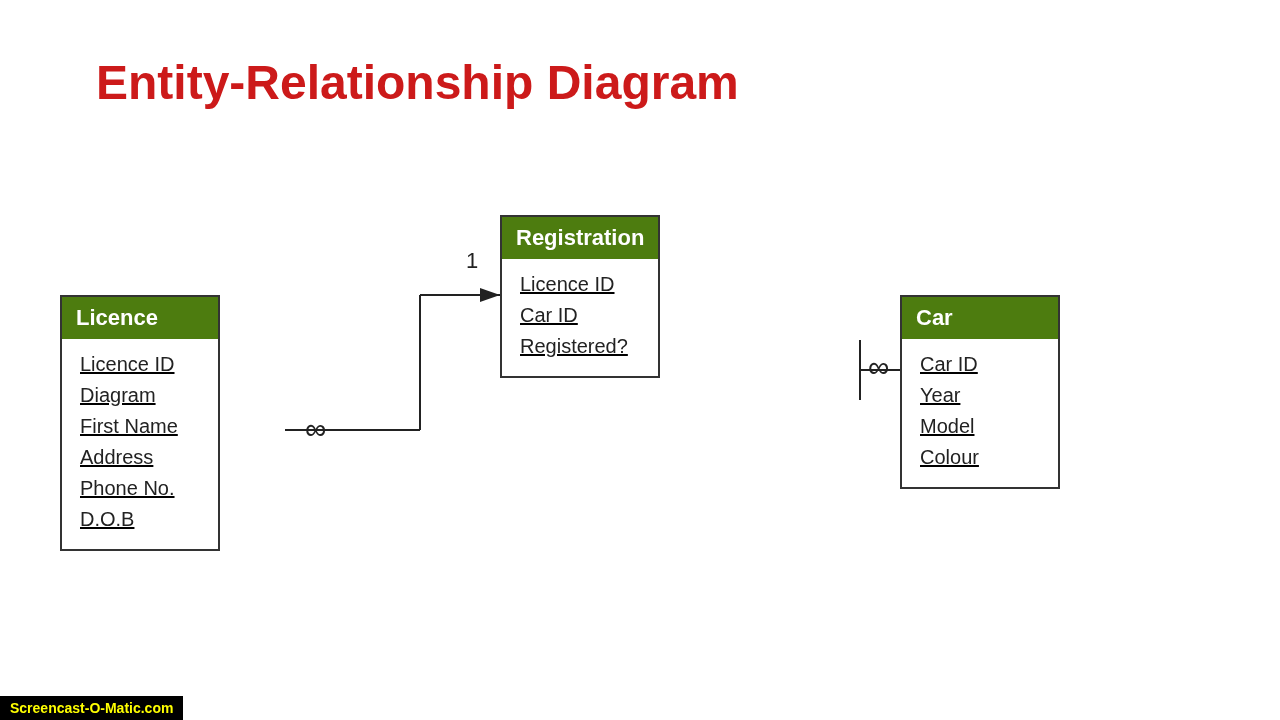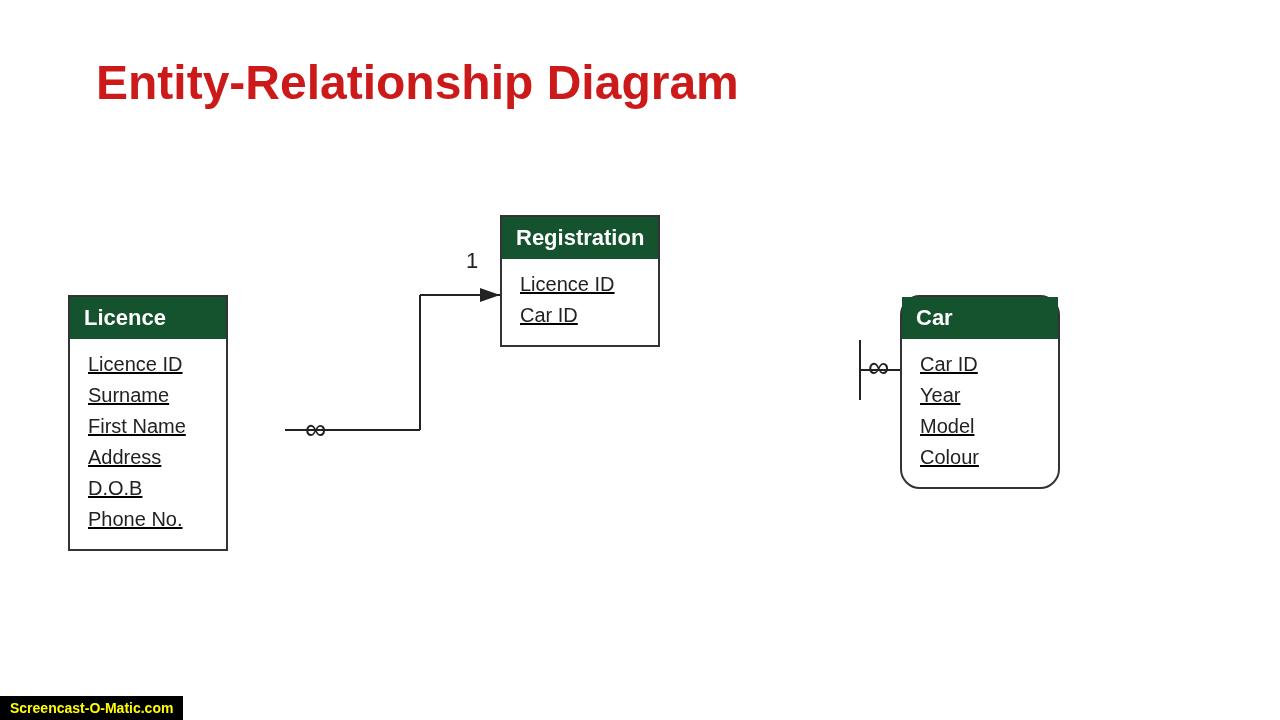--- a/index.html
+++ b/index.html
@@ -23,55 +23,54 @@
 
     
     .entity-box {
       position: absolute;
       border: 2px solid #333;
       background: #fff;
       min-width: 160px;
     }
 
     .entity-header {
-      background: #14532d;
+      background: #4d7c0f;
       color: #fff;
       font-size: 22px;
       font-weight: bold;
       padding: 8px 14px;
     }
 
     .entity-body {
       padding: 10px 18px 14px 18px;
       text-decoration: underline;
     }
 
     .entity-body .field {
       font-size: 20px;
       color: #222;
       line-height: 1.55;
     }
 
     
     #licence-entity {
-      left: 68px;
+      left: 60px;
       top: 295px;
     }
 
     
     #registration-entity {
       left: 500px;
       top: 215px;
     }
 
     
     #car-entity {
       left: 900px;
       top: 295px;
-      border-radius: 20px;
     }
 
     
     .connector-svg {
       position: absolute;
       top: 0;
       left: 0;
       width: 1280px;
       height: 720px;
       pointer-events: none;
@@ -105,33 +104,34 @@
   </style>
 </head>
 <body>
 
 <div class="page-title">Entity-Relationship Diagram</div>
 
 <div class="entity-box" id="licence-entity">
   <div class="entity-header">Licence</div>
   <div class="entity-body">
     <div class="field">Licence ID</div>
-    <div class="field">Surname</div>
+    <div class="field">Diagram</div>
     <div class="field">First Name</div>
     <div class="field">Address</div>
+    <div class="field">Phone No.</div>
     <div class="field">D.O.B</div>
-    <div class="field">Phone No.</div>
   </div>
 </div>
 
 <div class="entity-box" id="registration-entity">
   <div class="entity-header">Registration</div>
   <div class="entity-body">
     <div class="field">Licence ID</div>
     <div class="field">Car ID</div>
+    <div class="field">Registered?</div>
   </div>
 </div>
 
 <div class="entity-box" id="car-entity">
   <div class="entity-header">Car</div>
   <div class="entity-body">
     <div class="field">Car ID</div>
     <div class="field">Year</div>
     <div class="field">Model</div>
     <div class="field">Colour</div>

